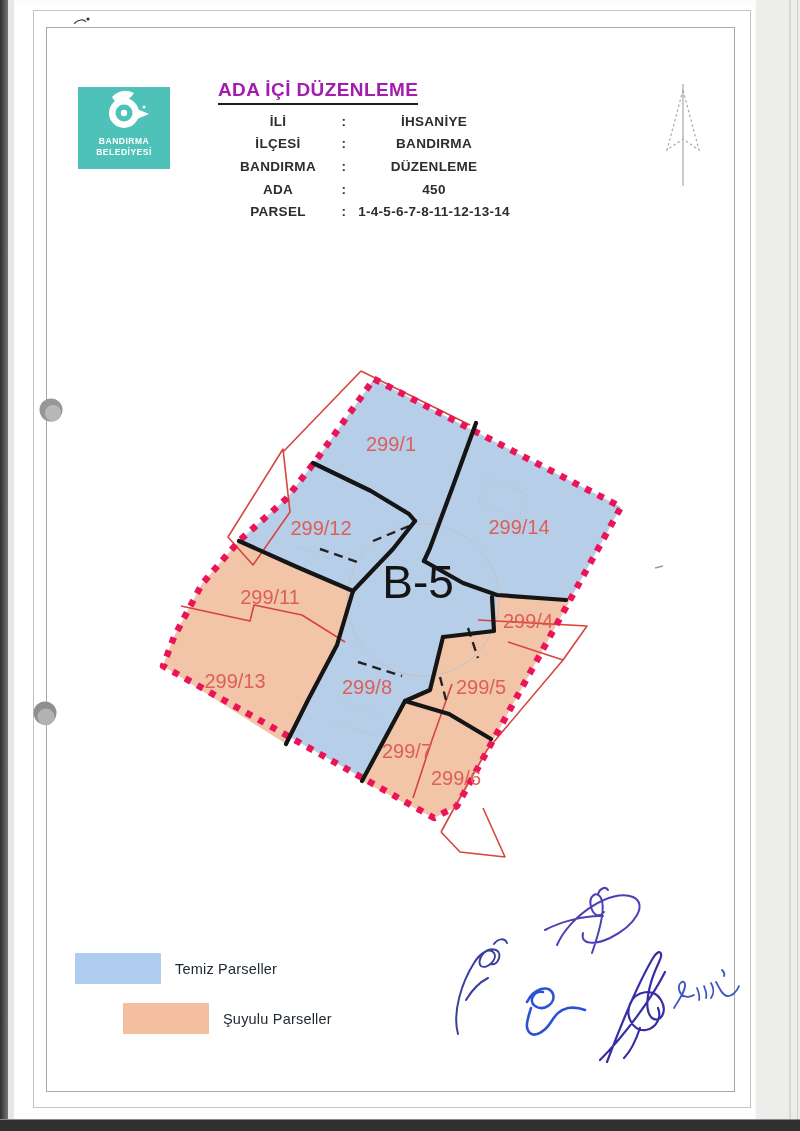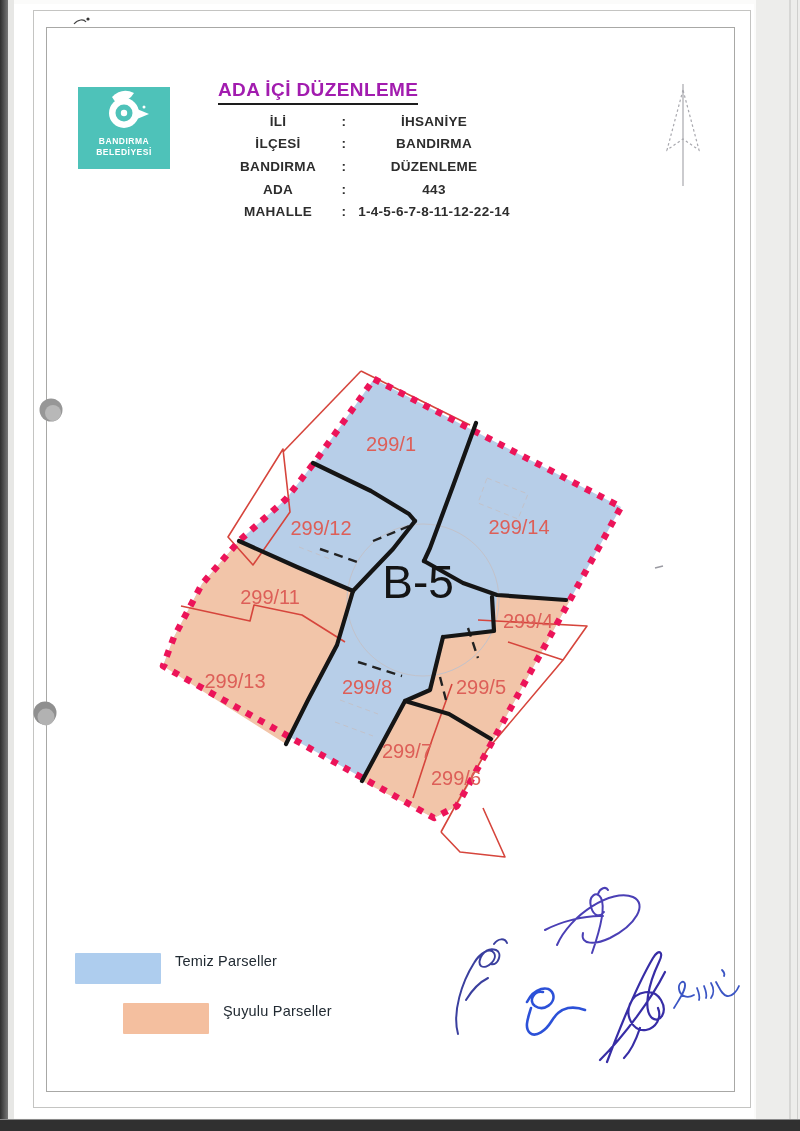--- a/index.html
+++ b/index.html
@@ -21,21 +21,21 @@
 
   
   .logo{left:78px;top:87px;width:92px;height:82px;background:#4ec2b9;text-align:center;}
   .logo-text{position:absolute;left:0;top:49px;width:92px;color:#ffffff;font-size:8.5px;font-weight:bold;letter-spacing:.5px;line-height:11px;}
   .title{left:218px;top:79px;font-size:19px;font-weight:bold;color:#a21caf;letter-spacing:.4px;border-bottom:2px solid #1d1d1d;padding-bottom:2px;}
   .fields{left:218px;top:110px;width:300px;text-align:center;}
   .frow{display:grid;grid-template-columns:120px 12px auto;height:22.6px;align-items:center;font-size:13.5px;font-weight:bold;color:#2d2d2d;letter-spacing:.3px;}
   .frow .colon{color:#2d2d2d;}
 
   
-  .legend-row{display:flex;}
+  .legend-row{display:flex;align-items:center;}
   .legend-1{left:75px;top:953px;}
   .legend-2{left:75px;top:1003px;padding-left:48px;}
   .swatch{width:86px;height:31px;border-radius:1px;}
   .legend-label{margin-left:14px;font-size:14.5px;color:#222b33;letter-spacing:.2px;}
 
   
   svg{position:absolute;left:0;top:0;}
   .plabel{fill:#dd5f58;font-size:20px;font-family:"Liberation Sans",sans-serif;}
   .blocklabel{fill:#141414;font-size:46px;font-family:"Liberation Sans",sans-serif;}
   .blk{stroke:#151515;stroke-width:4.2;fill:none;stroke-linecap:round;stroke-linejoin:round;}
@@ -88,26 +88,26 @@
       <span>BANDIRMA</span>
     </div>
     <div class="frow">
       <span>BANDIRMA</span>
       <span class="colon">:</span>
       <span>DÜZENLEME</span>
     </div>
     <div class="frow">
       <span>ADA</span>
       <span class="colon">:</span>
-      <span>443</span>
-    </div>
-    <div class="frow">
-      <span>MAHALLE</span>
-      <span class="colon">:</span>
-      <span>1-4-5-6-7-8-11-12-22-14</span>
+      <span>450</span>
+    </div>
+    <div class="frow">
+      <span>PARSEL</span>
+      <span class="colon">:</span>
+      <span>1-4-5-6-7-8-11-12-13-14</span>
     </div>
   </div>
 
   <svg width="800" height="1131" viewBox="0 0 800 1131">
 
     <g>
       <path d="M74,24 C78,19 84,19 86,22" stroke="#444" stroke-width="1.2" fill="none"></path>
       <circle cx="88" cy="19" r="1.6" fill="#333"></circle>
     </g>
 

